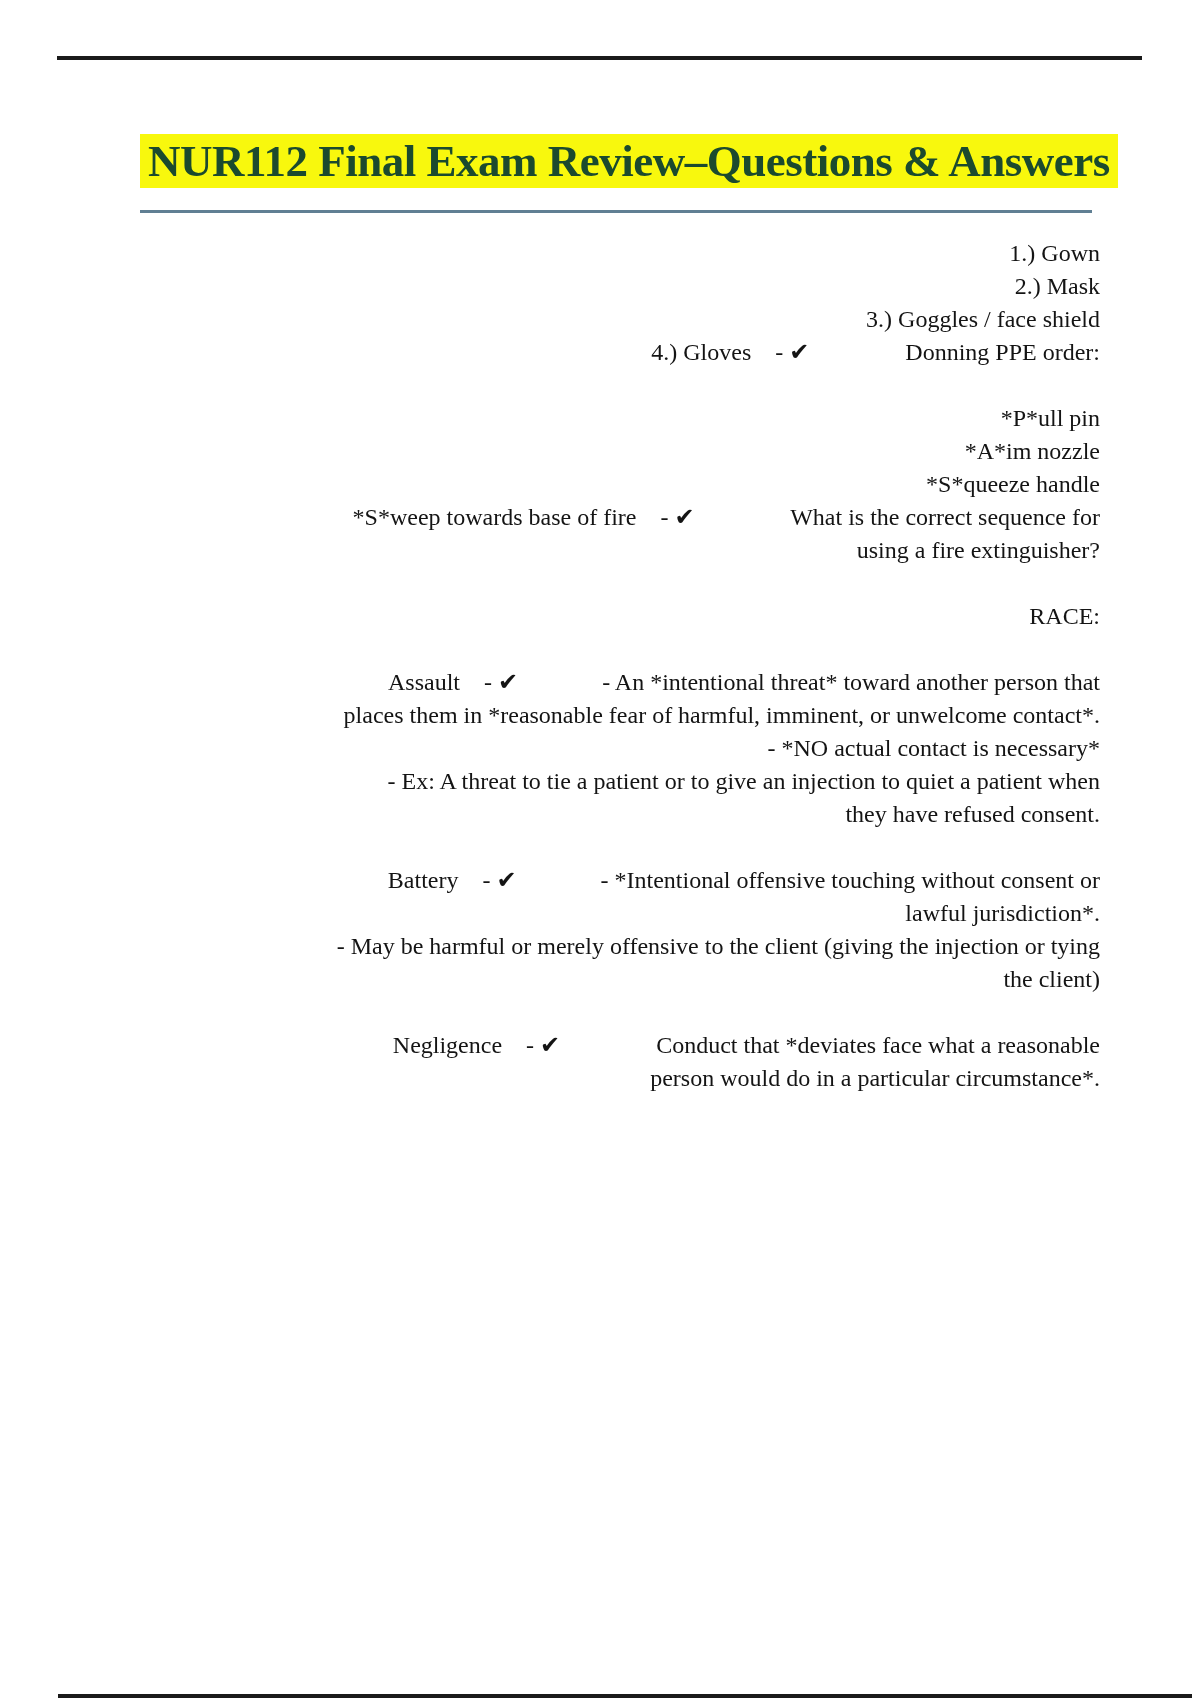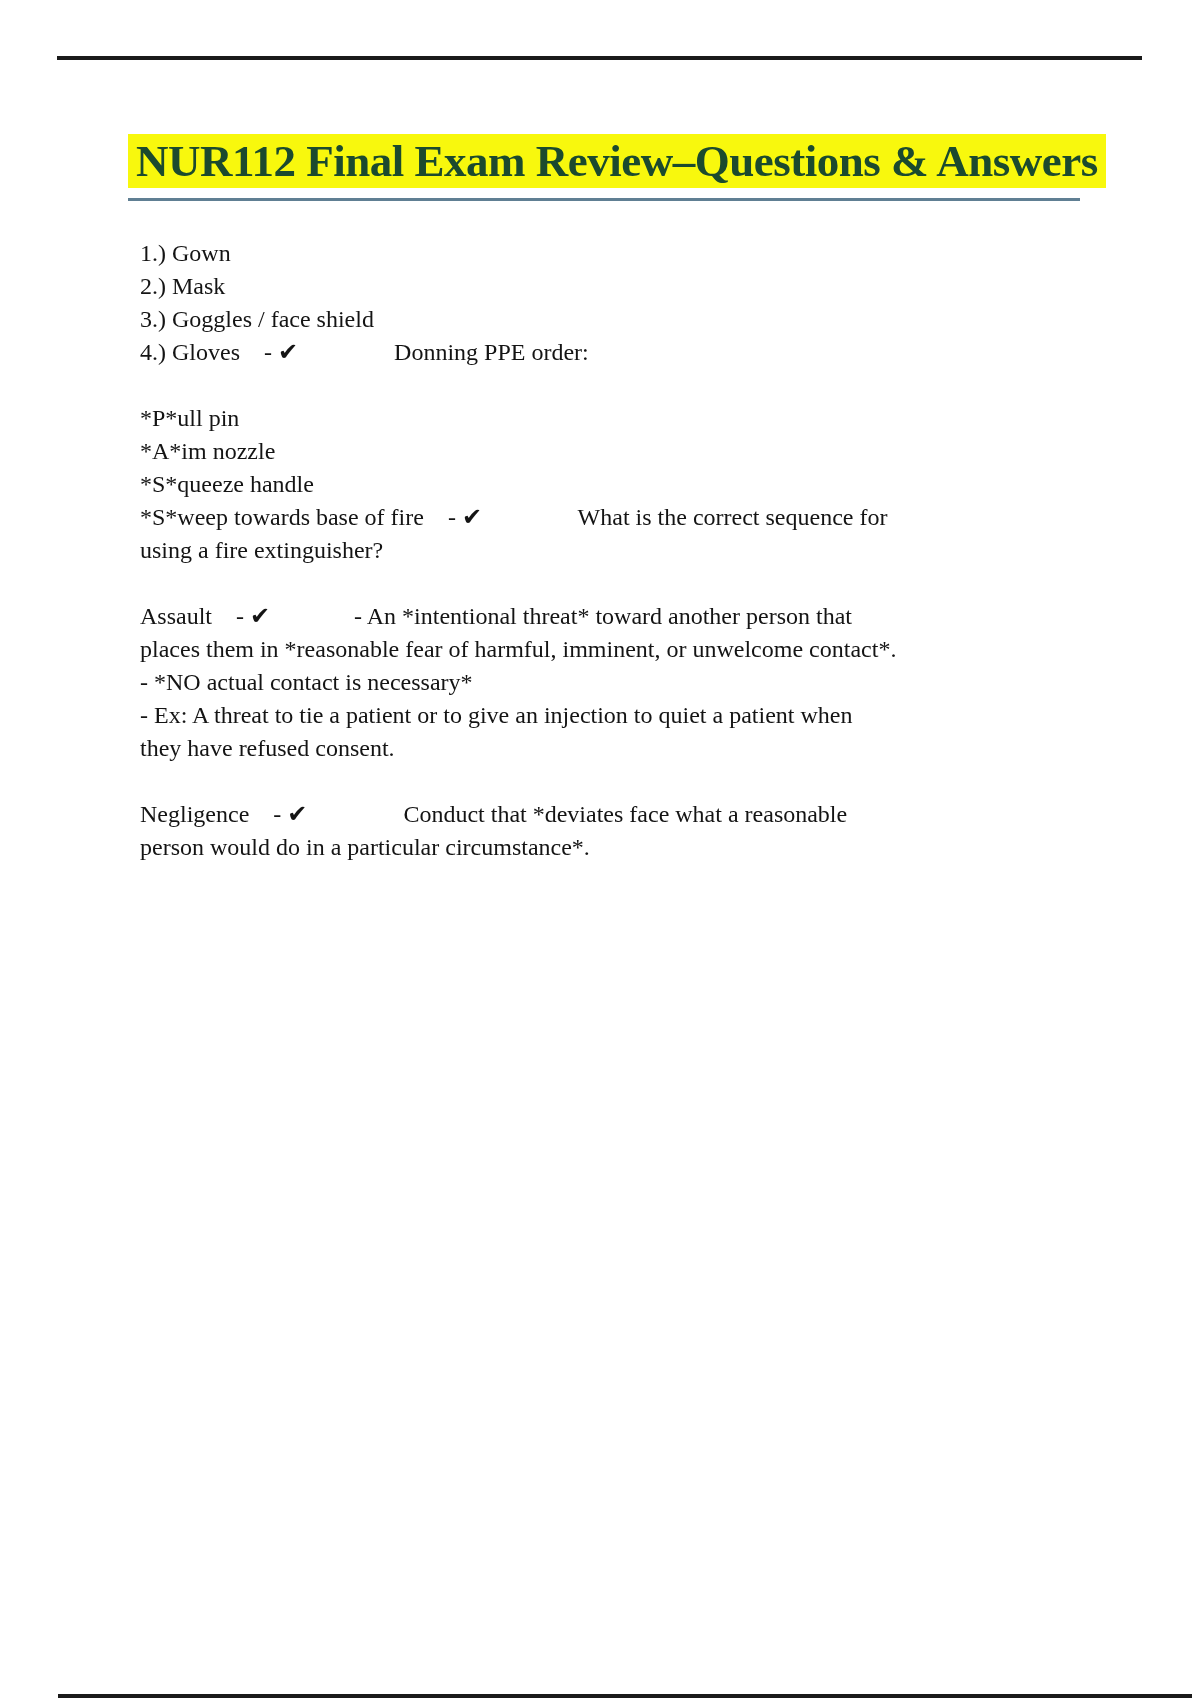--- a/index.html
+++ b/index.html
@@ -25,45 +25,46 @@
     height: 4px;
   }
   .rule-bottom {
     left: 58px;
     top: 1694px;
     width: 1134px;
     height: 4px;
   }
   .title-wrap {
     position: absolute;
-    left: 128px;
+    left: 140px;
     top: 134px;
     width: 952px;
     border-bottom: 3px solid var(--title_underline, #607f93);
-    padding-bottom: 10px;
+    padding-bottom: 22px;
   }
   .title-hl {
     display: inline-block;
     background: var(--highlight, #f8f80d);
     color: var(--title_text, #1b4a2e);
     font-weight: bold;
     font-size: 45px;
     line-height: 54px;
     padding: 0 8px;
     letter-spacing: -0.5px;
     white-space: nowrap;
   }
   .body-text {
     position: absolute;
     left: 140px;
     top: 237px;
     width: 960px;
     font-size: 24px;
     line-height: 33px;
     color: var(--body_text, #141414);
+    text-align: right;
   }
   .qa-block {
     margin: 0 0 33px 0;
     white-space: pre-wrap;
   }
 </style>
 </head>
 <body style="--background: #ffffff; --highlight: #f8f80d; --title_text: #1b4a2e; --title_underline: #607f93; --rule: #1a1a1a; --body_text: #141414;">
 
 <div class="page">
@@ -76,23 +77,28 @@
   <div class="body-text">
       <p class="qa-block">1.) Gown
 2.) Mask
 3.) Goggles / face shield
 4.) Gloves    - ✔                Donning PPE order:</p>
       <p class="qa-block">*P*ull pin
 *A*im nozzle
 *S*queeze handle
 *S*weep towards base of fire    - ✔                What is the correct sequence for
 using a fire extinguisher?</p>
+      <p class="qa-block">RACE:</p>
       <p class="qa-block">Assault    - ✔              - An *intentional threat* toward another person that
 places them in *reasonable fear of harmful, imminent, or unwelcome contact*.
 - *NO actual contact is necessary*
 - Ex: A threat to tie a patient or to give an injection to quiet a patient when
 they have refused consent.</p>
+      <p class="qa-block">Battery    - ✔              - *Intentional offensive touching without consent or
+lawful jurisdiction*.
+- May be harmful or merely offensive to the client (giving the injection or tying
+the client)</p>
       <p class="qa-block">Negligence    - ✔                Conduct that *deviates face what a reasonable
 person would do in a particular circumstance*.</p>
     </div>
 
   <div class="rule rule-bottom"></div>
 </div>
 
 </body></html>

